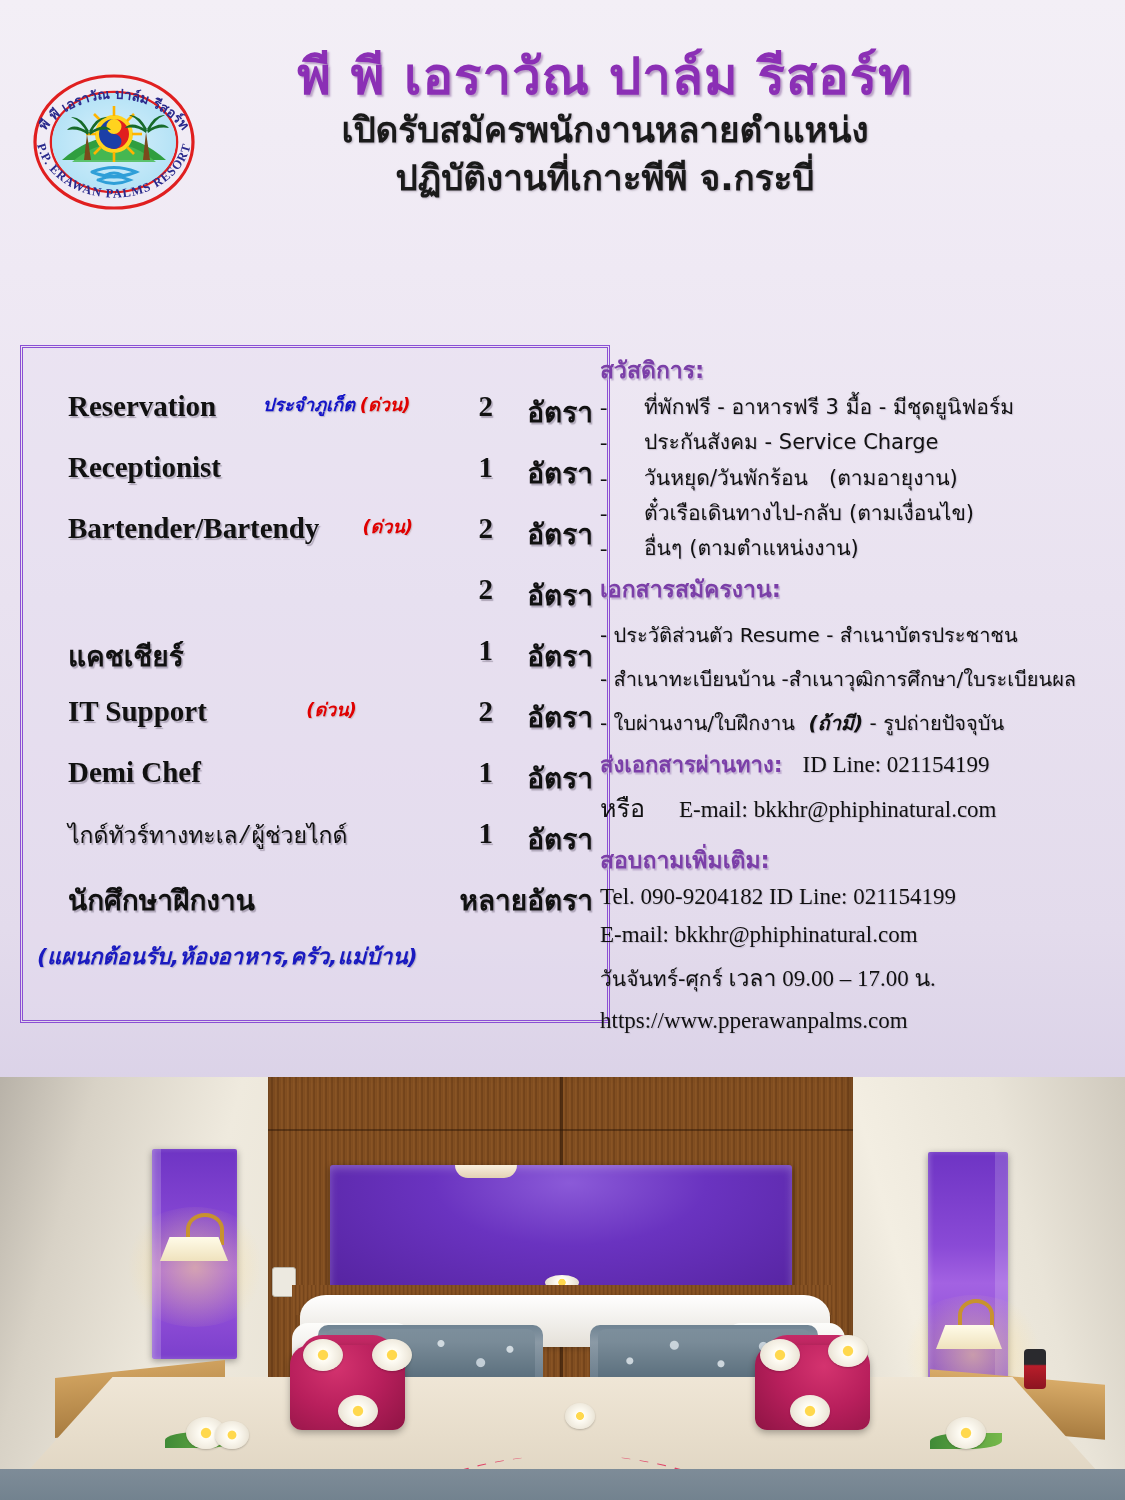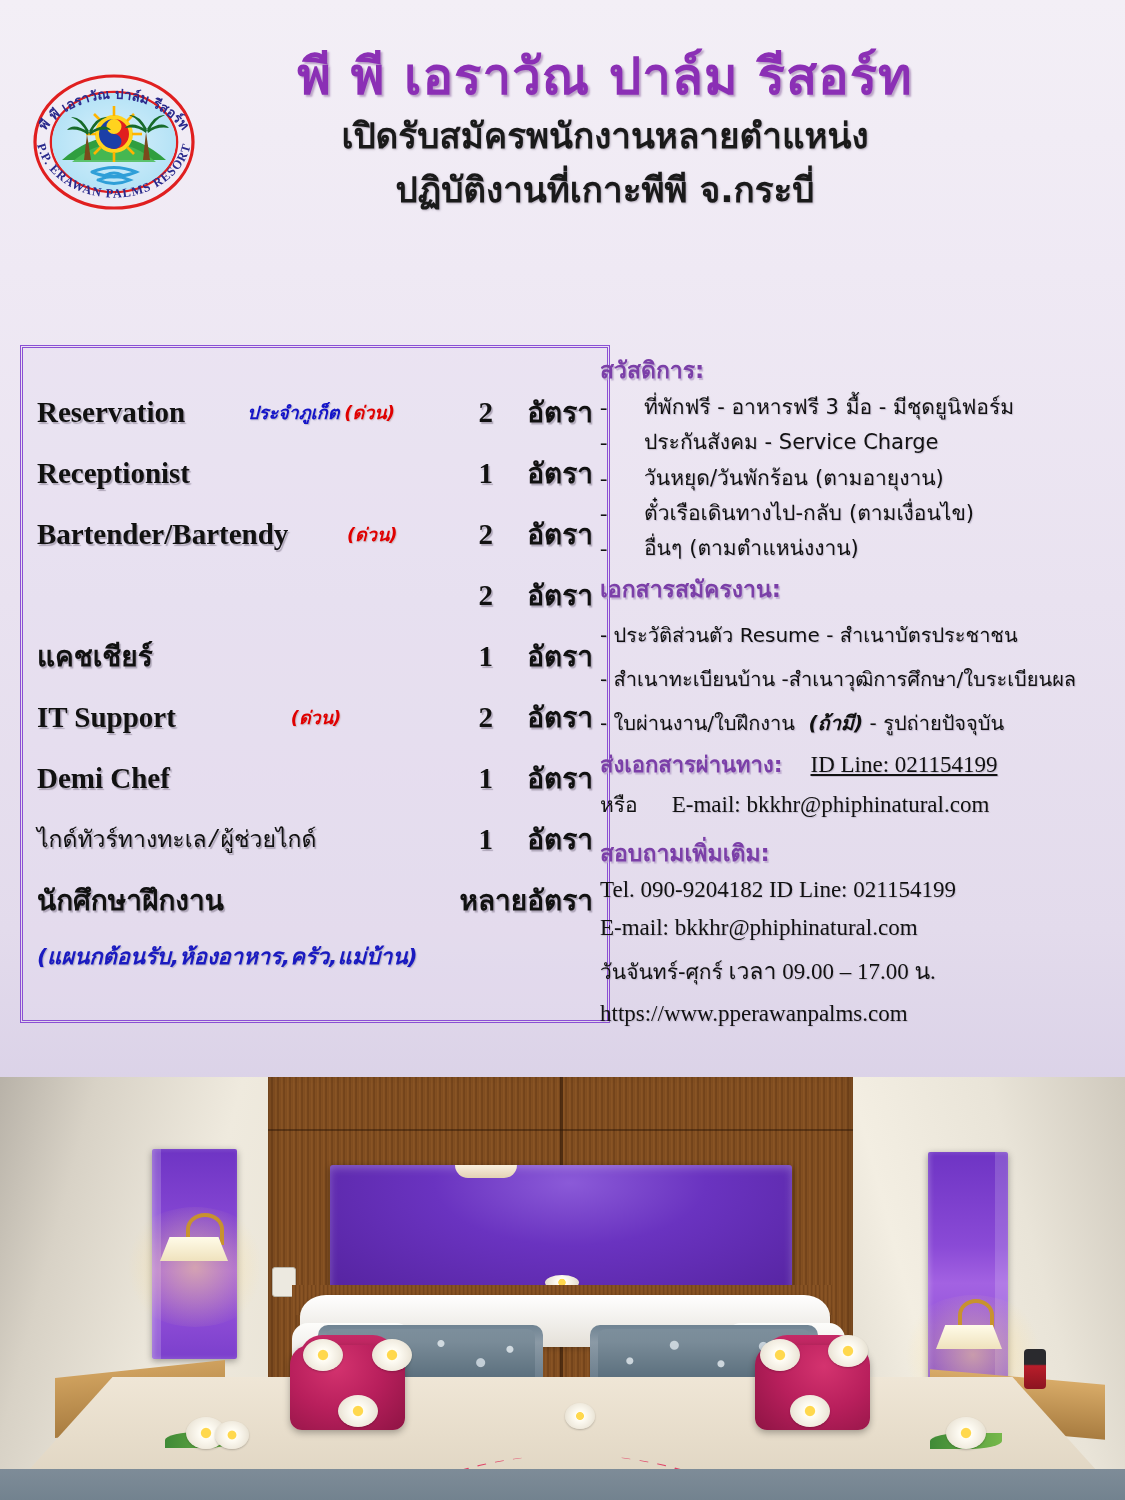--- a/index.html
+++ b/index.html
@@ -24,36 +24,37 @@
   .head-texts{position:absolute;left:225px;top:48px;width:760px;text-align:center;}
   .resort-name{
     font-family:"DejaVu Sans", sans-serif;
     font-weight:bold;font-size:51px;line-height:1.12;
     color:#8b2fb5;letter-spacing:1px;
     text-shadow:2px 2px 2px rgba(80,20,110,.35);
   }
   .head-sub{
     font-family:"DejaVu Sans", sans-serif;
     font-weight:bold;font-size:35px;line-height:1.32;
-    color:#1a1a1a;margin-top:8px;
+    color:#1a1a1a;margin-top:2px;
     text-shadow:1px 1px 2px rgba(120,110,130,.5);
   }
 
   
   .jobs-box{
     position:absolute;left:20px;top:345px;width:590px;height:678px;
     border:3px double #8b4fd4;
     box-sizing:border-box;
     background:rgba(228,221,240,.35);
   }
   .jobs-inner{padding:42px 14px 0 14px;}
   .job-row{
-    display:flex;align-items:center;
+    display:flex;align-items:flex-start;
     margin-bottom:17px;
     white-space:nowrap;
+    margin-left:31px;
   }
   .job-title{
     flex:1 1 auto;
     font-family:"Liberation Serif", serif;
     font-weight:bold;font-size:29px;color:#111;
     text-shadow:1.5px 1.5px 1px rgba(130,120,140,.55);
   }
   .job-title.thai{font-family:"DejaVu Sans", sans-serif;font-size:28px;font-weight:bold;}
   .job-title.thai-small{font-family:Liberation Mono, monospace;font-size:23px;font-weight:normal;}
   .note-blue{
@@ -109,26 +110,25 @@
     margin:12px 0 8px 0;white-space:nowrap;
     text-shadow:1px 1px 1px rgba(160,150,175,.5);
   }
   .doc-line .em{font-style:italic;font-weight:bold;}
   .send-row{display:flex;align-items:baseline;margin:4px 0 6px 0;}
   .send-label{
     font-family:"DejaVu Sans", sans-serif;font-weight:bold;font-size:22px;color:#7b3fa8;
     text-shadow:1.5px 1.5px 1px rgba(180,160,200,.75);
   }
   .send-val{
-    font-family:"Liberation Serif", serif;font-size:23px;color:#111;margin-left:28px;
+    font-family:"Liberation Serif", serif;font-size:23px;color:#111;margin-left:20px;
     text-shadow:1px 1px 1px rgba(160,150,175,.45);
-    text-decoration:underline;
   }
   .or-row{display:flex;align-items:baseline;margin:0 0 14px 0;}
-  .or-word{font-family:Liberation Serif, serif;font-size:21px;color:#111;}
+  .or-word{font-family:Liberation Serif, serif;font-size:25px;color:#111;}
   .or-val{font-family:"Liberation Serif", serif;font-size:23px;color:#111;margin-left:34px;
     text-shadow:1px 1px 1px rgba(160,150,175,.45);}
   .contact-line{
     font-family:"Liberation Serif", serif;font-size:23px;color:#111;
     margin:0 0 12px 0;white-space:nowrap;
     text-shadow:1px 1px 1px rgba(160,150,175,.45);
   }
   .contact-line .th{font-family:"DejaVu Sans", sans-serif;font-size:21px;}
 
   
@@ -417,21 +417,21 @@
         <span class="ben-dash">-</span>
         <span class="ben-text">ที่พักฟรี   - อาหารฟรี 3 มื้อ    - มีชุดยูนิฟอร์ม</span>
       </div>
       <div class="ben-row">
         <span class="ben-dash">-</span>
         <span class="ben-text">ประกันสังคม     - Service Charge</span>
       </div>
       <div class="ben-row">
         <span class="ben-dash">-</span>
         <span class="ben-text">วันหยุด/วันพักร้อน</span>
-        <span class="ben-text em" style="margin-left:7px">(ตามอายุงาน)</span>
+        <span class="ben-text em" style="margin-left:21px">(ตามอายุงาน)</span>
       </div>
       <div class="ben-row">
         <span class="ben-dash">-</span>
         <span class="ben-text">ตั๋วเรือเดินทางไป-กลับ</span>
         <span class="ben-text em" style="margin-left:7px">(ตามเงื่อนไข)</span>
       </div>
       <div class="ben-row">
         <span class="ben-dash">-</span>
         <span class="ben-text">อื่นๆ</span>
         <span class="ben-text em" style="margin-left:7px">(ตามตำแหน่งงาน)</span>

